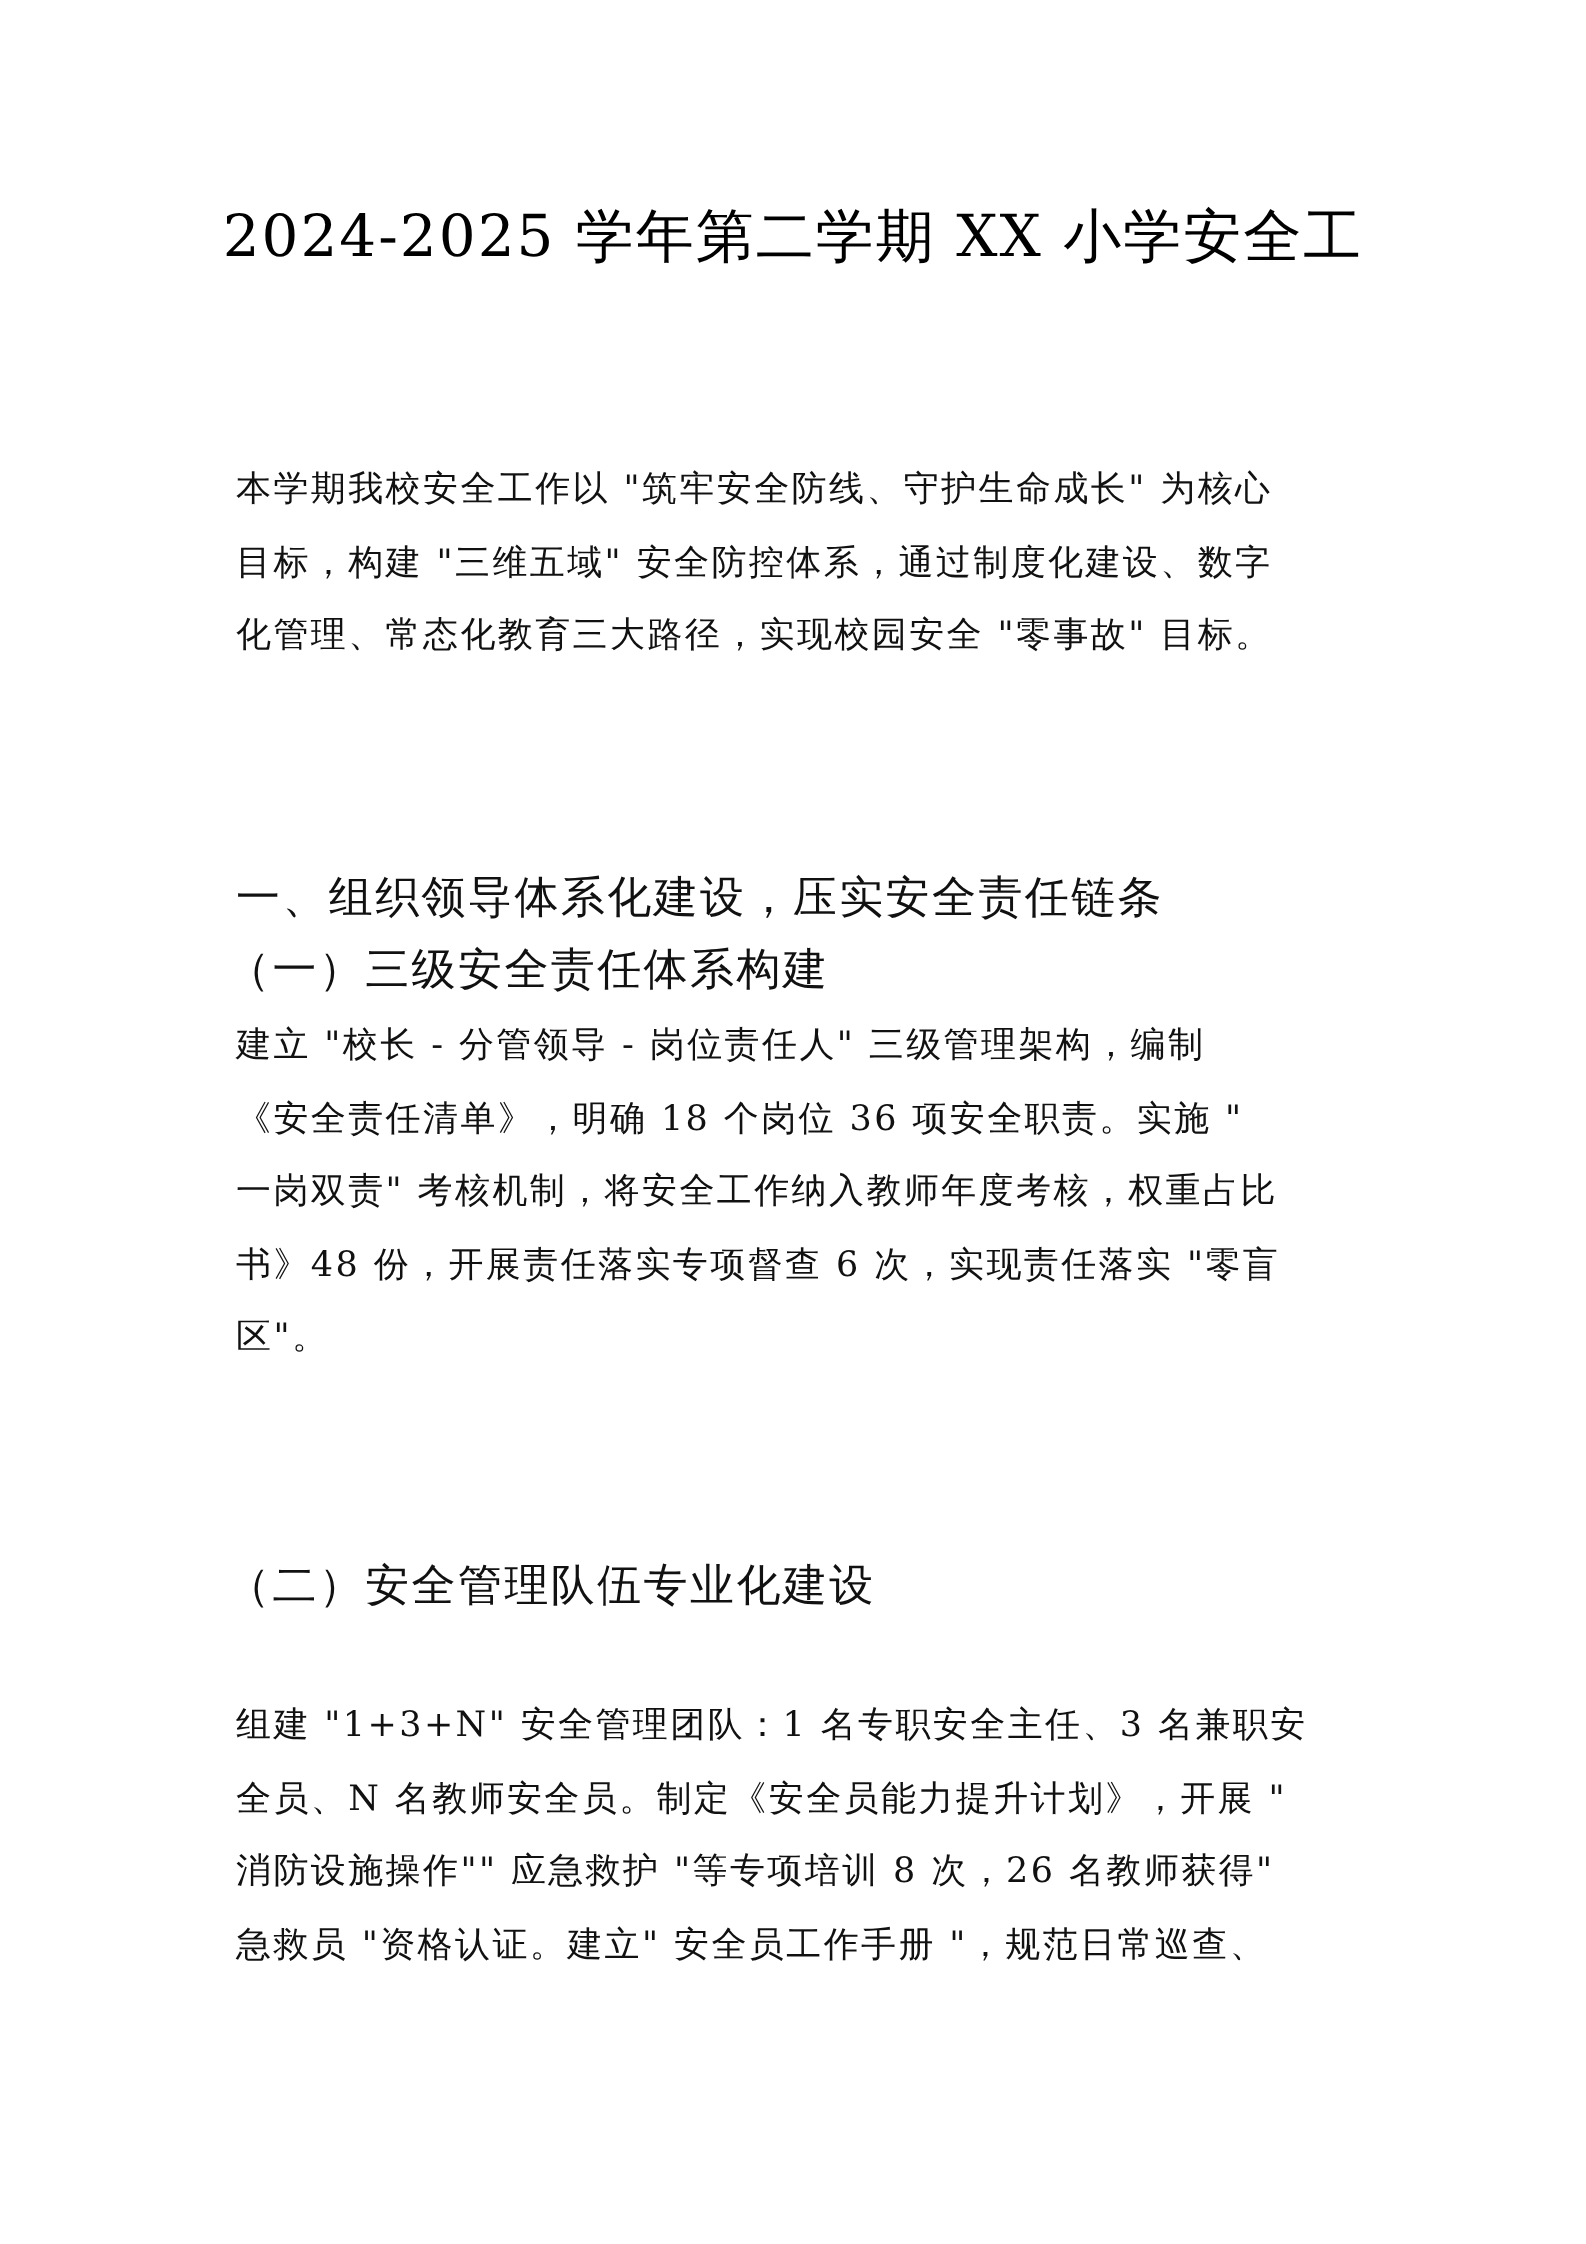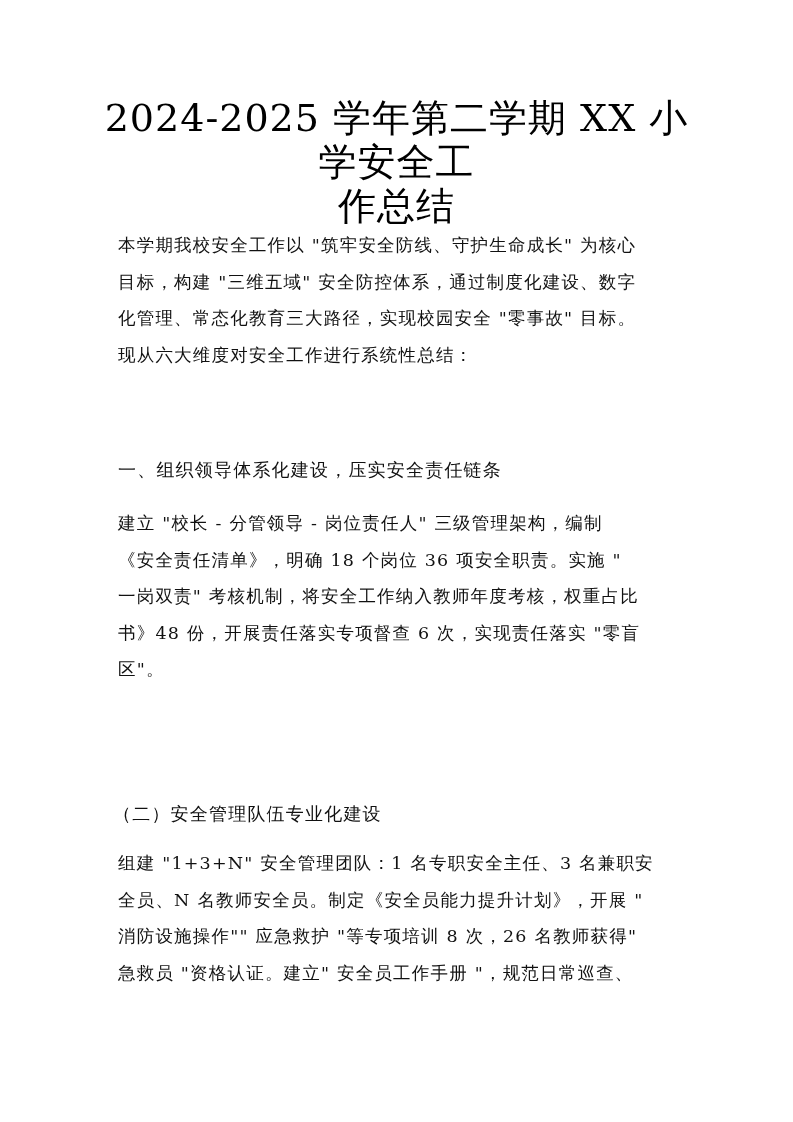--- a/index.html
+++ b/index.html
@@ -21,21 +21,21 @@
     width: 793px;
     height: 1122px;
     background: #ffffff;
   }
   .title {
     position: absolute;
     left: 100px;
     width: 593px;
     top: 96px;
     text-align: center;
-    font-size: 38px;
+    font-size: 29px;
     line-height: 44px;
     letter-spacing: 1px;
     color: #000;
   }
   .body-text {
     position: absolute;
     left: 118px;
     width: 560px;
     font-size: 17.5px;
     line-height: 36.6px;
@@ -45,47 +45,45 @@
     color: #111;
   }
   .line {
     display: block;
     white-space: nowrap;
     height: 36.6px;
   }
   .heading {
     position: absolute;
     left: 118px;
-    font-size: 18px;
+    font-size: 22px;
     line-height: 36.6px;
     letter-spacing: 1.2px;
     white-space: nowrap;
     color: #111;
-    margin-top: 20px;
   }
 </style>
 </head>
 <body>
 
 <div class="page">
 
   <div class="title">
     <div>2024-2025 学年第二学期 XX 小学安全工</div>
-    <div>作总结</div>
   </div>
 
   <div class="body-text" style="top:227px;">
     <span class="line">本学期我校安全工作以 "筑牢安全防线、守护生命成长" 为核心</span>
     <span class="line">目标，构建 "三维五域" 安全防控体系，通过制度化建设、数字</span>
     <span class="line">化管理、常态化教育三大路径，实现校园安全 "零事故" 目标。</span>
-    <span class="line">现从六大维度对安全工作进行系统性总结：</span>
   </div>
 
   <div class="heading" style="top:432px;">一、组织领导体系化建设，压实安全责任链条</div>
 
+  <div class="heading" style="top:468px; left:113px;">（一）三级安全责任体系构建</div>
 
   <div class="body-text" style="top:505px;">
     <span class="line">建立 "校长 - 分管领导 - 岗位责任人" 三级管理架构，编制</span>
     <span class="line">《安全责任清单》，明确 18 个岗位 36 项安全职责。实施 "</span>
     <span class="line">一岗双责" 考核机制，将安全工作纳入教师年度考核，权重占比</span>
     <span class="line">书》48 份，开展责任落实专项督查 6 次，实现责任落实 "零盲</span>
     <span class="line">区"。</span>
   </div>
 
   <div class="heading" style="top:776px; left:113px;">（二）安全管理队伍专业化建设</div>

